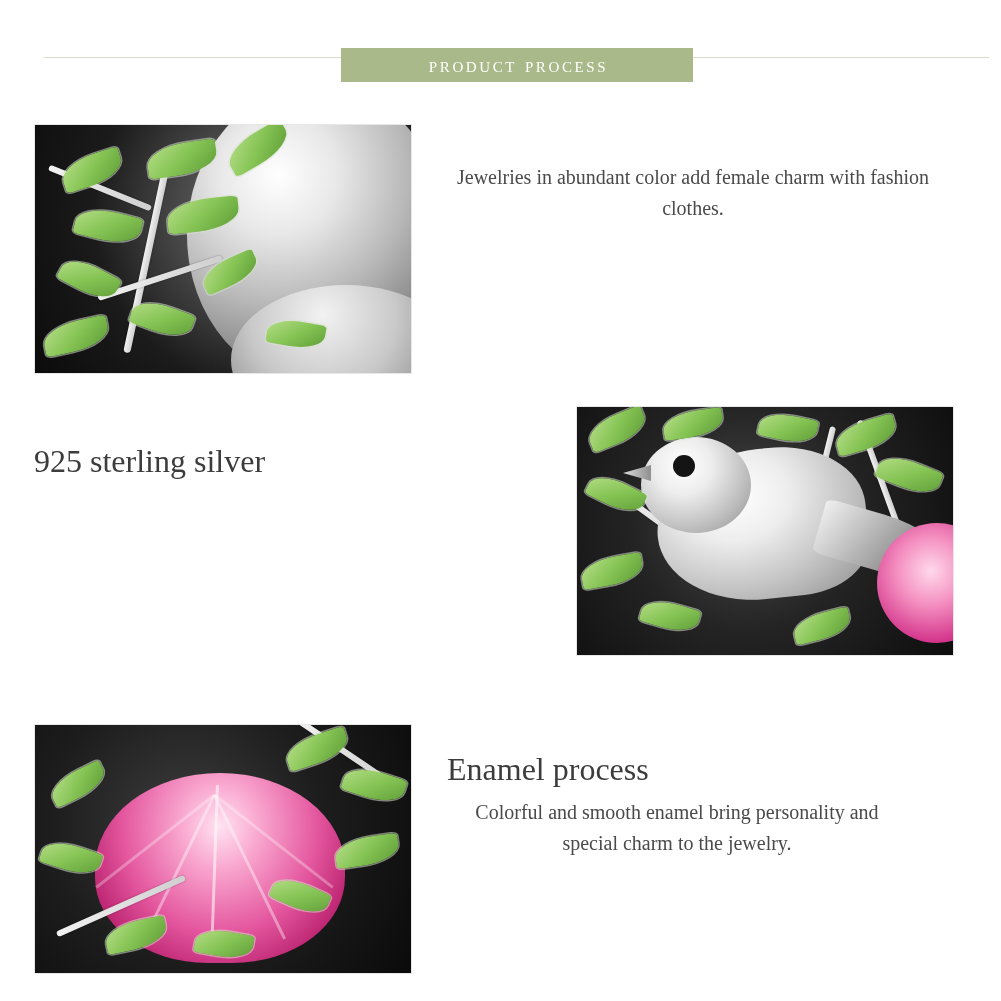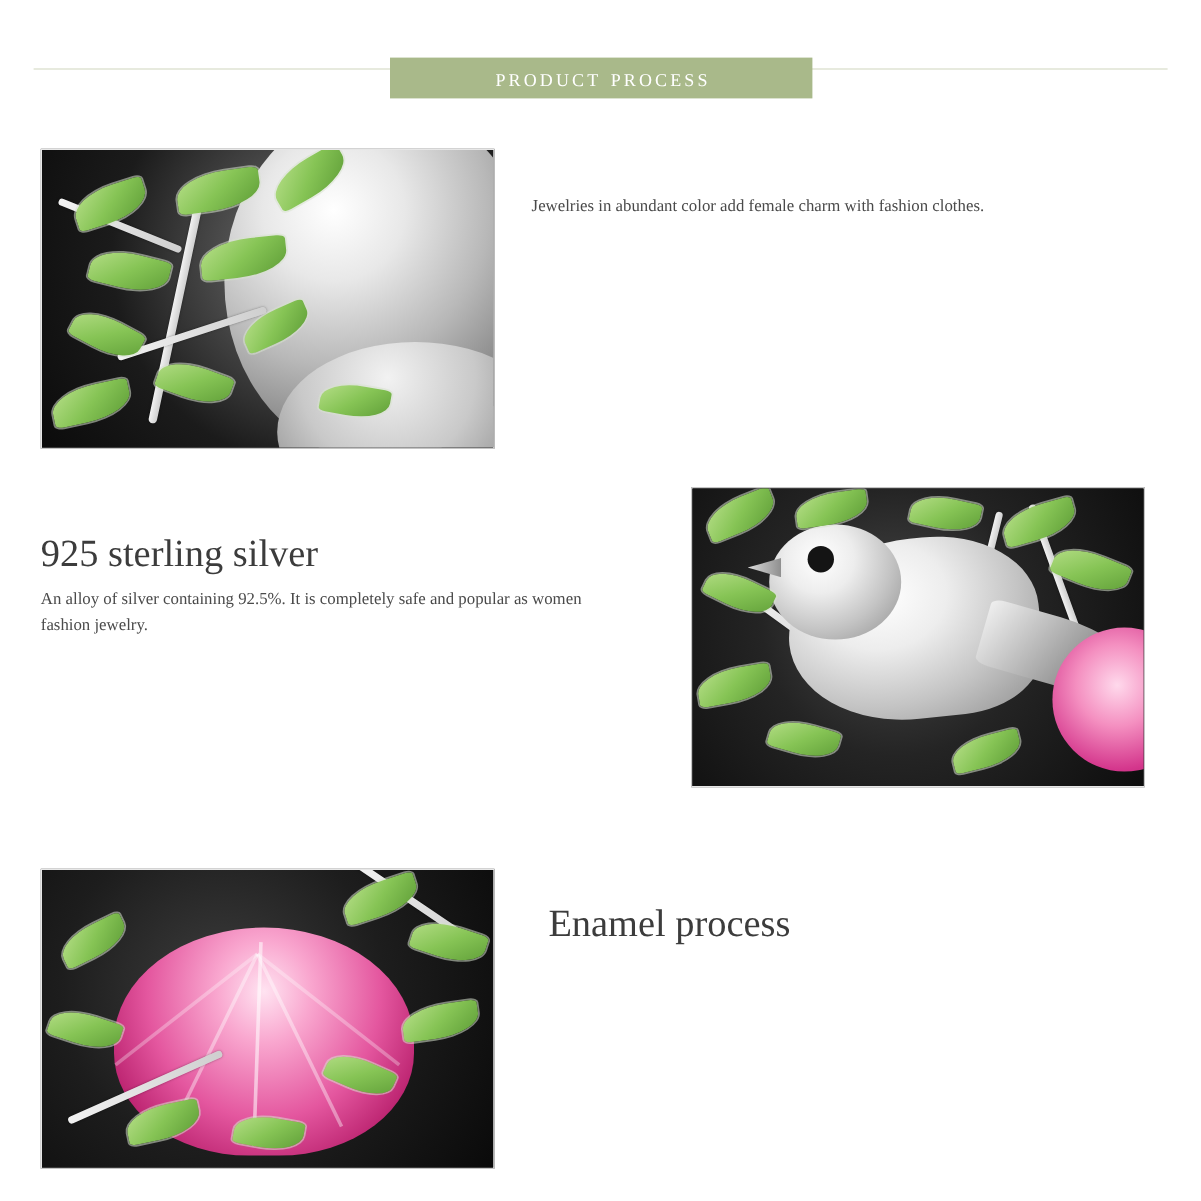--- a/index.html
+++ b/index.html
@@ -13,21 +13,21 @@
     font-family: "Liberation Serif", serif;
     color: #333333;
     overflow: hidden;
     position: relative;
   }
 
   
   .header {
     position: absolute;
     top: 0;
-    left: 0;
+    left: 16px;
     width: 797px;
     height: 96px;
     text-align: right;
   }
   .header-rule {
     position: absolute;
     top: 57px;
     left: 28px;
     width: 945px;
     height: 1px;
@@ -75,24 +75,25 @@
   .heading {
     font-family: "Liberation Serif", serif;
     font-size: 32px;
     color: #3c3c3c;
     font-weight: normal;
     margin: 0 0 10px 0;
     line-height: 1.1;
   }
   .body-text {
     font-family: "Liberation Serif", serif;
-    font-size: 14px;
+    font-size: 20px;
     color: #4a4a4a;
     line-height: 1.55;
     margin: 0;
+    text-align: center;
   }
 
   
   #photo-oxidized {
     left: 34px;
     top: 124px;
     width: 376px;
     height: 248px;
     border: 1px solid #e7e7e7;
   }
@@ -151,21 +152,21 @@
     left: 443px;
     top: 162px;
     width: 500px;
   }
   #text-sterling {
     left: 34px;
     top: 444px;
     width: 470px;
   }
   #text-enamel {
-    left: 457px;
+    left: 447px;
     top: 752px;
     width: 460px;
   }
 </style>
 </head>
 <body>
 
 <div class="header">
   <div class="header-rule"></div>
   <div class="header-tab">
@@ -196,21 +197,20 @@
     <div class="leaf" style="left:232px; top:196px; width:58px; height:26px; transform:rotate(10deg);"></div>
   </div>
 </div>
 
 <div class="text-col" id="text-oxidized">
   <p class="body-text">Jewelries in abundant color add female charm with fashion clothes.</p>
 </div>
 
 <div class="text-col" id="text-sterling">
   <h2 class="heading">925 sterling silver</h2>
-  <p class="body-text">An alloy of silver containing 92.5%. It is completely safe and popular as women fashion jewelry.</p>
 </div>
 
 <div class="photo" id="photo-bird">
   <div class="photo-inner">
     <div class="bead-dark" style="background: radial-gradient(circle at 45% 45%, #4a4a4a 0%, #242424 45%, #0d0d0d 100%), #111;"></div>
 
     <div class="stem" style="left:18px; top:120px; width:150px; height:6px; transform:rotate(36deg);"></div>
     <div class="stem" style="left:240px; top:18px; width:6px; height:110px; transform:rotate(14deg);"></div>
     <div class="stem" style="left:300px; top:10px; width:6px; height:120px; transform:rotate(-20deg);"></div>
 
@@ -256,13 +256,14 @@
     <div class="leaf" style="left:236px; top:158px; width:58px; height:26px; transform:rotate(24deg);"></div>
     <div class="leaf" style="left:14px; top:46px; width:58px; height:26px; transform:rotate(-26deg);"></div>
     <div class="leaf" style="left:6px; top:120px; width:60px; height:26px; transform:rotate(18deg);"></div>
     <div class="leaf" style="left:70px; top:196px; width:62px; height:28px; transform:rotate(-12deg);"></div>
     <div class="leaf" style="left:160px; top:206px; width:58px; height:26px; transform:rotate(10deg);"></div>
   </div>
 </div>
 
 <div class="text-col" id="text-enamel">
   <h2 class="heading">Enamel process</h2>
+  <p class="body-text">Colorful and smooth enamel bring personality and special charm to the jewelry.</p>
 </div>
 
 </body></html>

